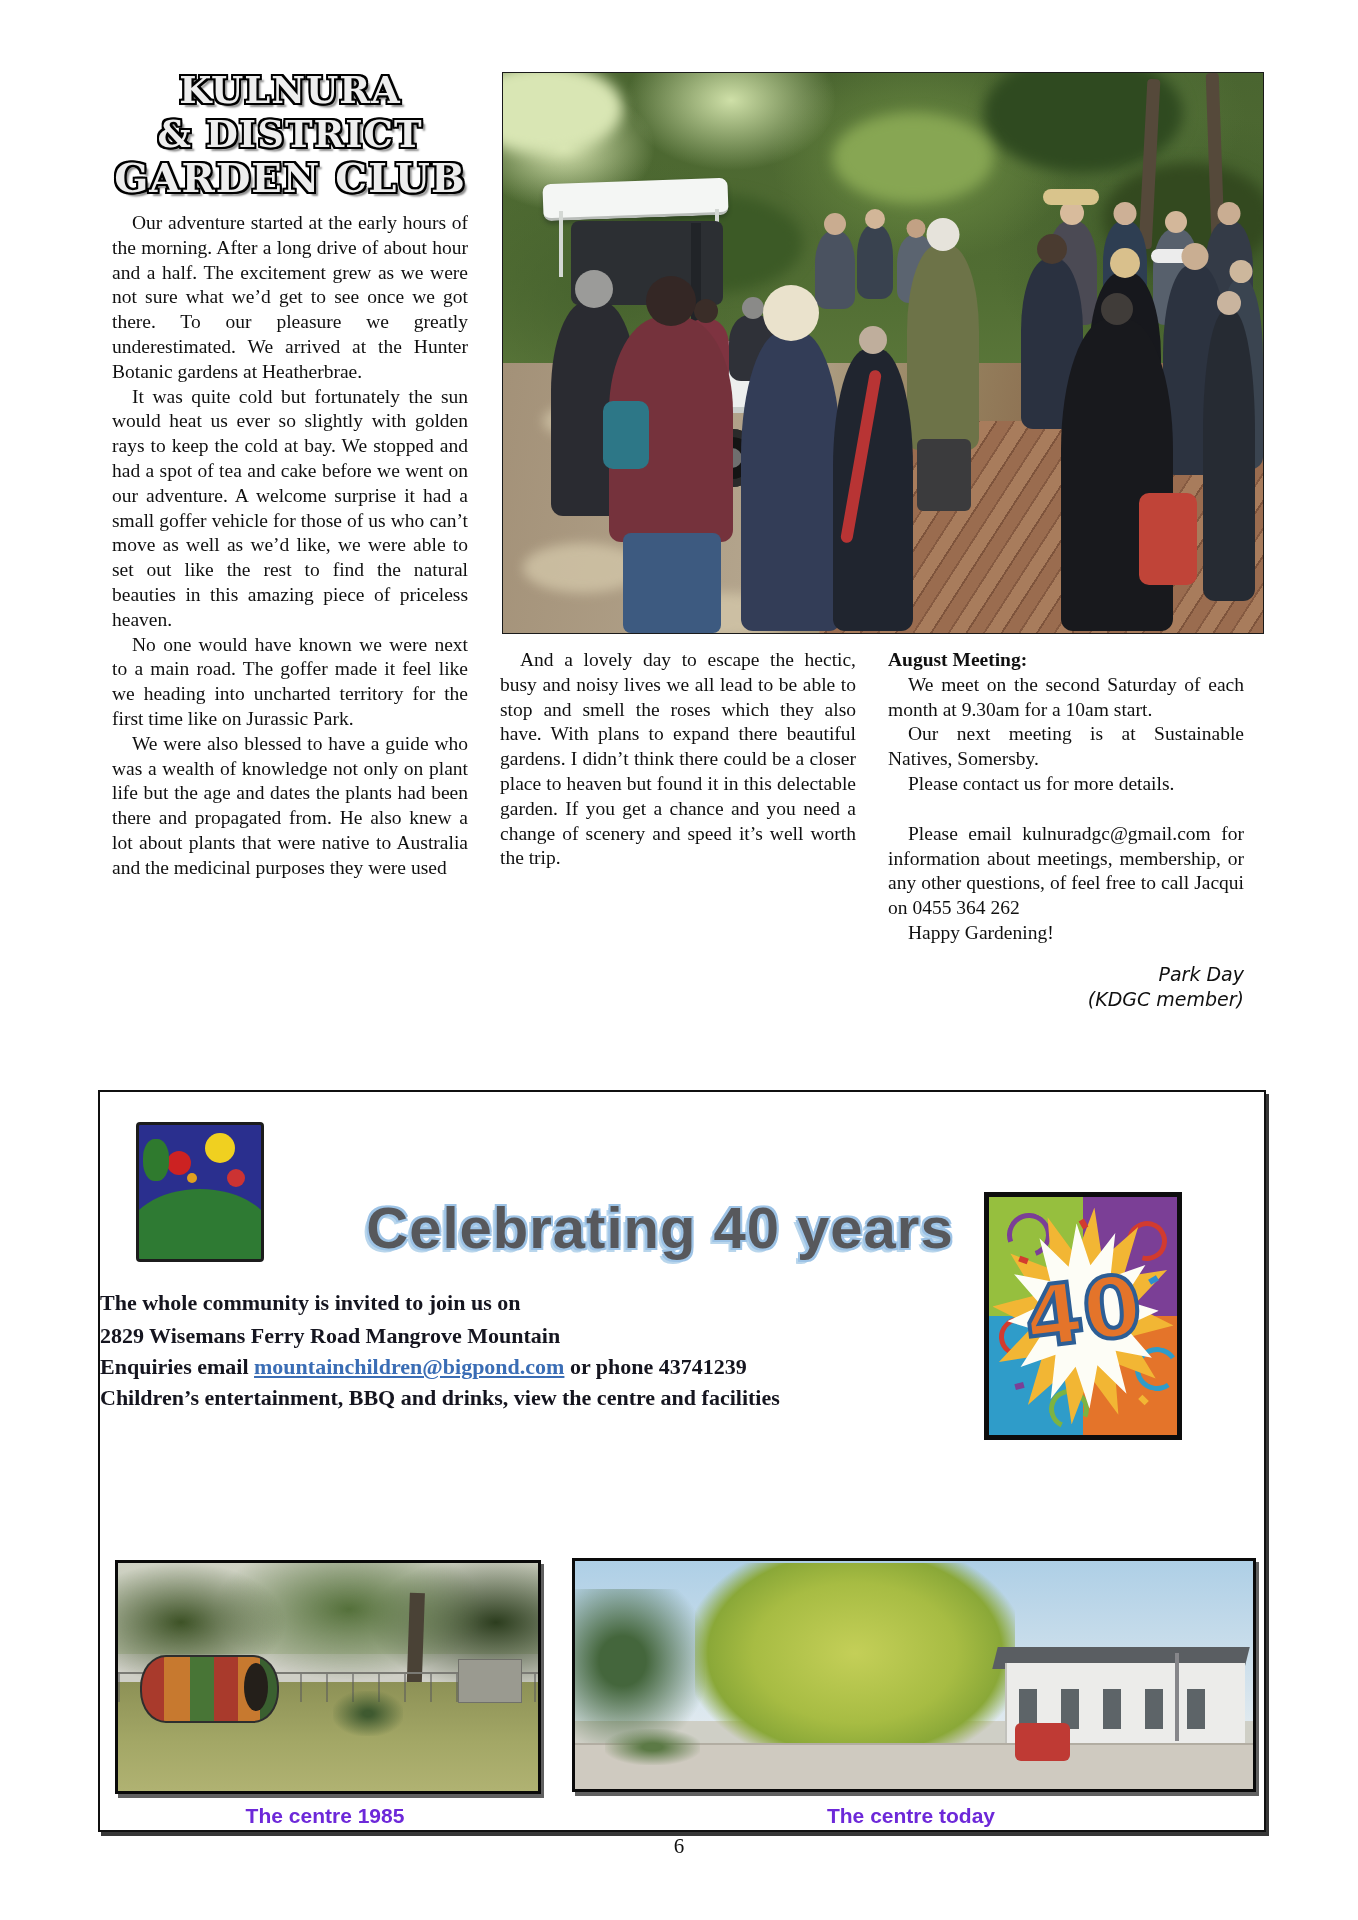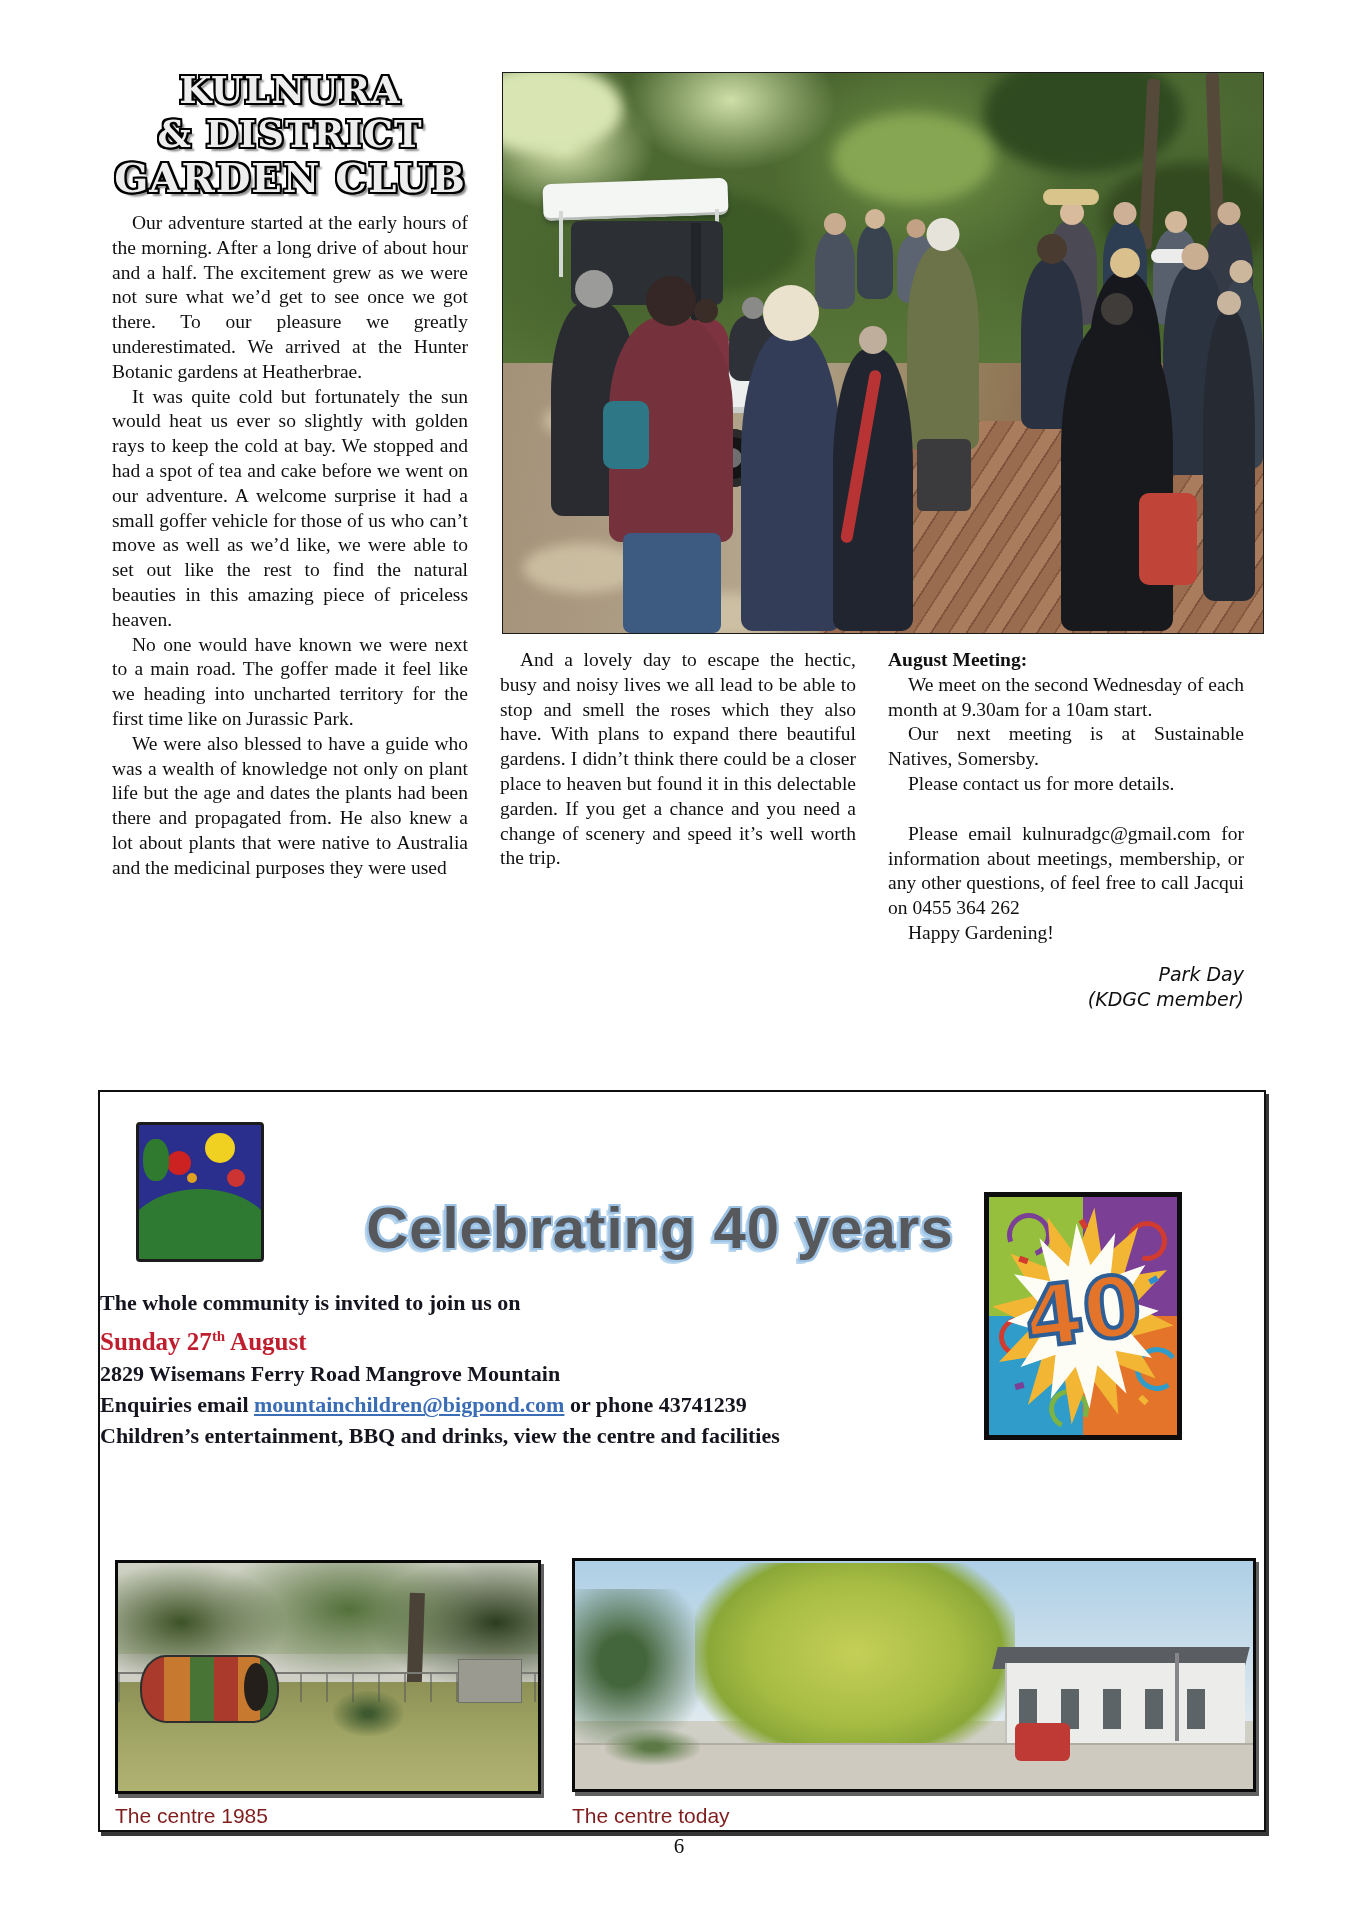--- a/index.html
+++ b/index.html
@@ -101,22 +101,22 @@
      -webkit-text-stroke:4px #2d5e95;}
   .curl{position:absolute;border-radius:50%;}
   .conf{position:absolute;width:9px;height:6px;}
 
   
   .ad-photo{position:absolute;border:3px solid #0a0a0a;box-shadow:3px 4px 0 rgba(10,10,10,.65);
      overflow:hidden;background:#cfcfc6;}
   .ad-photo-1985{left:15px;top:468px;width:420px;height:228px;}
   .ad-photo-today{left:472px;top:466px;width:678px;height:228px;}
   .pp{position:absolute;}
-  .caption{position:absolute;top:712px;font-family:"Liberation Sans",sans-serif;font-weight:normal;
-     font-size:21px;color:#7f1d1d;text-align:left;}
+  .caption{position:absolute;top:712px;font-family:"Liberation Sans",sans-serif;font-weight:bold;
+     font-size:21px;color:#6d28d9;text-align:center;}
   .cap-left{left:15px;width:420px;}
   .cap-right{left:472px;width:678px;}
 
   .page-num{position:absolute;left:0;top:1834px;width:1358px;text-align:center;font-size:21px;}
 </style>
 </head>
 <body>
 
 <div class="page">
 
@@ -189,21 +189,21 @@
     <div class="acc" style="left:636px;top:420px;width:58px;height:92px;background:#c04438;border-radius:10px;"></div>
     <div class="fig" style="left:700px;top:238px;width:52px;height:290px;background:#262b33;--hs:24px;--hc:#c9b49e;"></div>
   </div>
 
   <section class="col col2">
     <p>And a lovely day to escape the hectic, busy and noisy lives we all lead to be able to stop and smell the roses which they also have. With plans to expand there beautiful gardens. I didn’t think there could be a closer place to heaven but found it in this delectable garden. If you get a chance and you need a change of scenery and speed it’s well worth the trip.</p>
   </section>
 
   <section class="col col3">
     <p class="meet-head">August Meeting:</p>
-    <p>We meet on the second Wednesday of each month at 9.30am for a 10am start.</p>
+    <p>We meet on the second Saturday of each month at 9.30am for a 10am start.</p>
     <p>Our next meeting is at Sustainable Natives, Somersby.</p>
     <p>Please contact us for more details.</p>
     <p class="gap-top">Please email kulnuradgc@gmail.com for information about meetings, membership, or any other questions, of feel free to call Jacqui on 0455 364 262</p>
     <p>Happy Gardening!</p>
     <div class="sig">
       <div>Park Day</div>
       <div>(KDGC member)</div>
     </div>
   </section>
 
@@ -215,21 +215,20 @@
       <div class="lg" style="left:28px;top:26px;width:24px;height:24px;background:#cc2222;border-radius:50%;"></div>
       <div class="lg" style="left:4px;top:14px;width:26px;height:42px;background:#2f7a2e;border-radius:45%;"></div>
       <div class="lg" style="left:88px;top:44px;width:18px;height:18px;background:#cc3333;border-radius:50%;"></div>
       <div class="lg" style="left:48px;top:48px;width:10px;height:10px;background:#e0a020;border-radius:50%;"></div>
     </div>
 
     <div class="ad-headline">Celebrating 40 years</div>
 
     <div class="ad-body">
       <div class="ad-invite">The whole community is invited to join us on</div>
-      <div class="ad-date"><span>Sunday 27</span><sup>th</sup><span> August</span></div>
       <div class="ad-address">2829 Wisemans Ferry Road Mangrove Mountain</div>
       <div class="ad-enquiries"><span>Enquiries email </span><a class="ad-email">mountainchildren@bigpond.com</a><span> or phone 43741239</span></div>
       <div class="ad-details">Children’s entertainment, BBQ and drinks, view the centre and facilities</div>
     </div>
 
     <div class="badge">
       <div class="bq bq-tl"></div>
       <div class="bq bq-tr"></div>
       <div class="bq bq-bl"></div>
       <div class="bq bq-br"></div>

